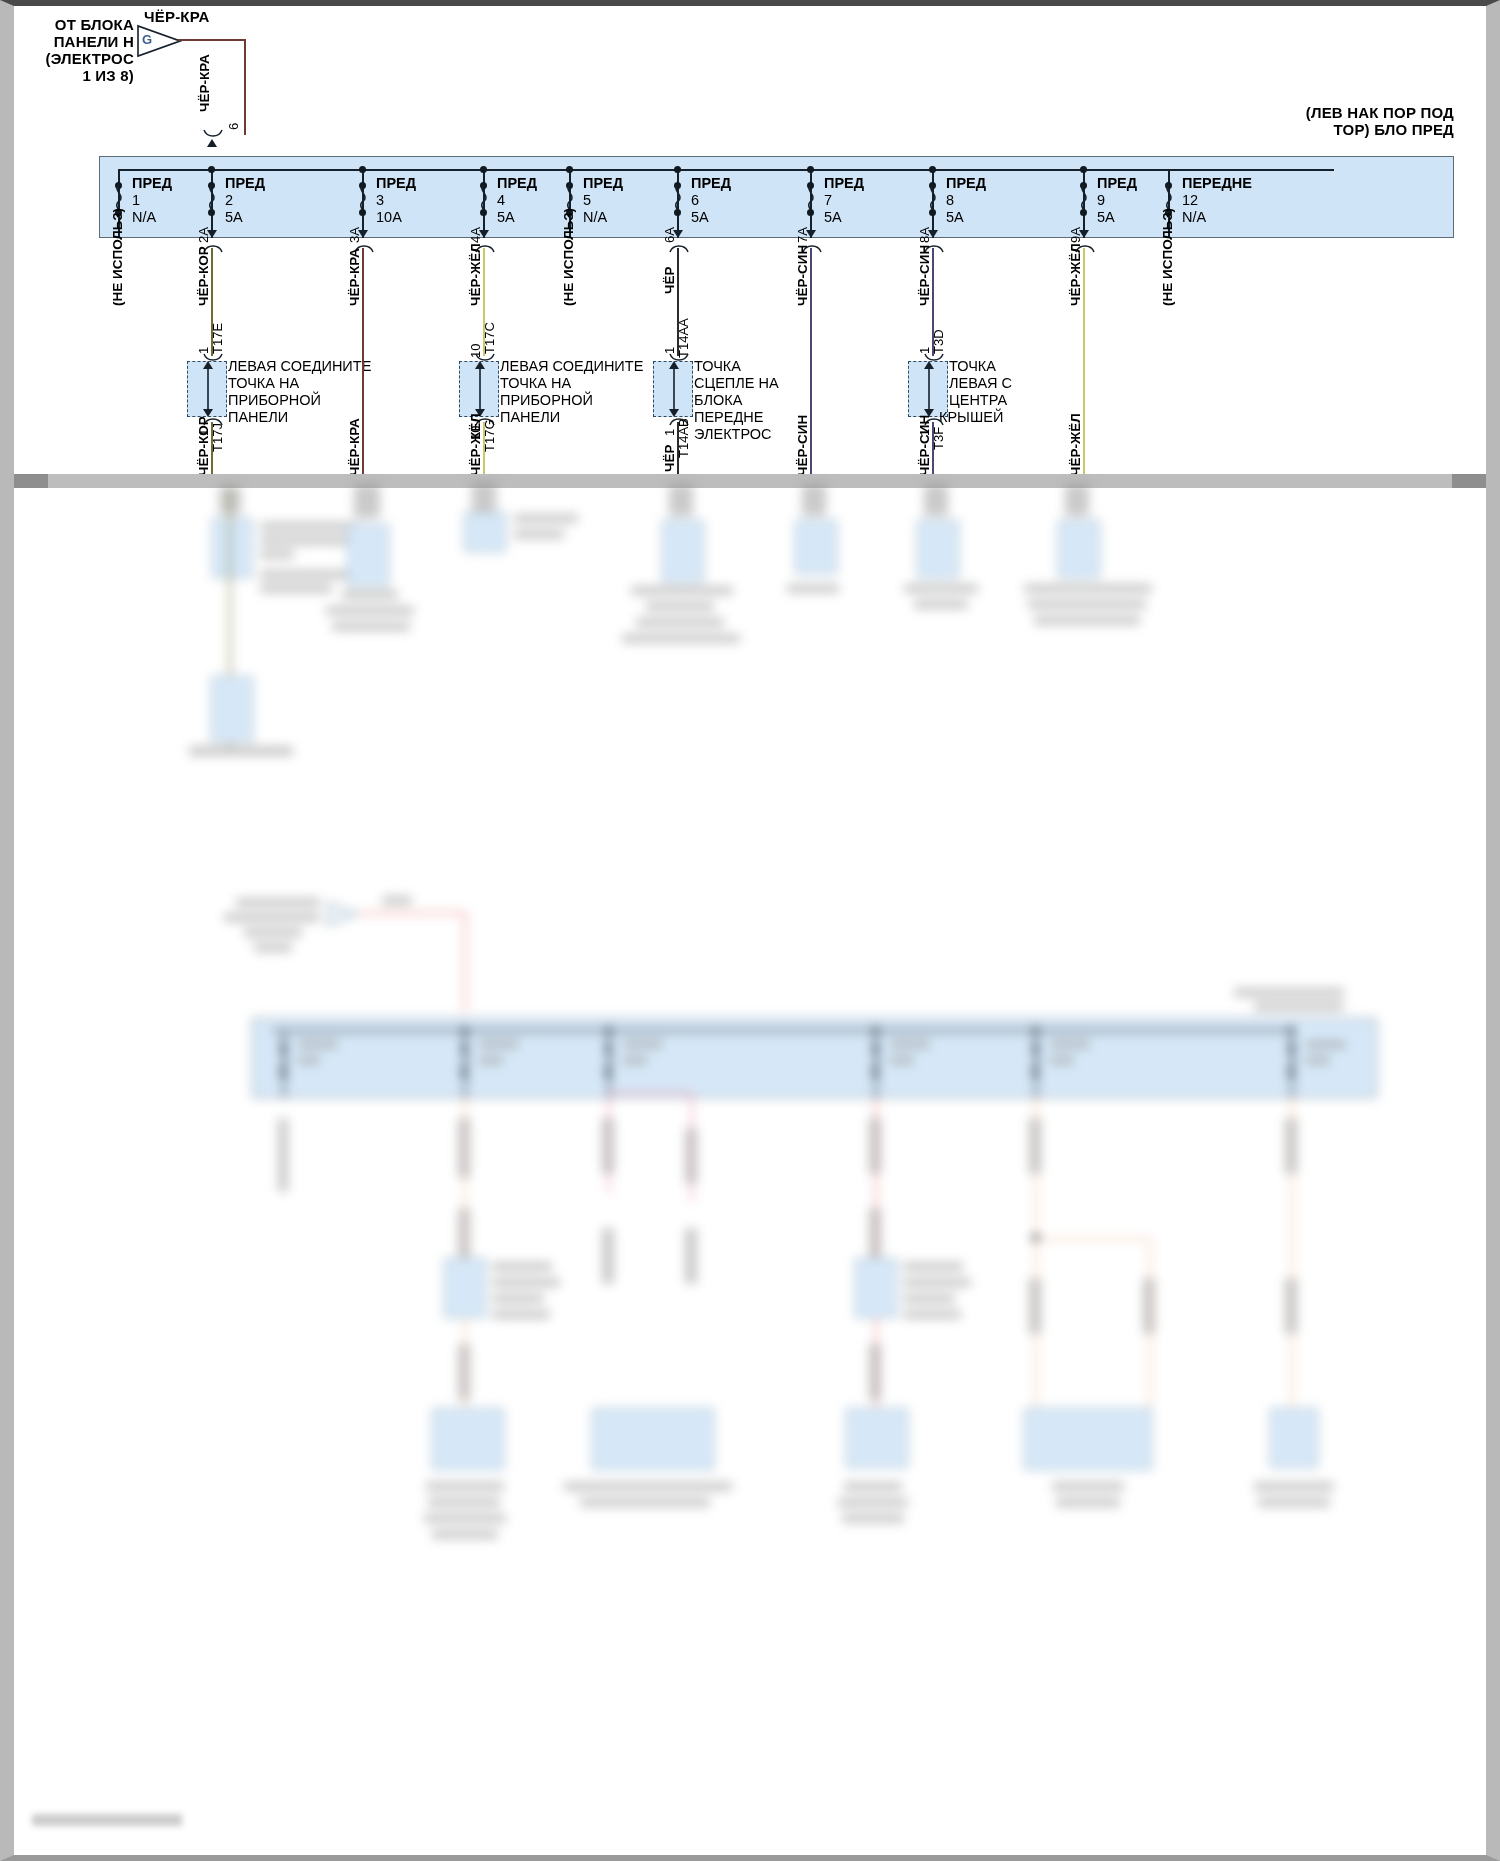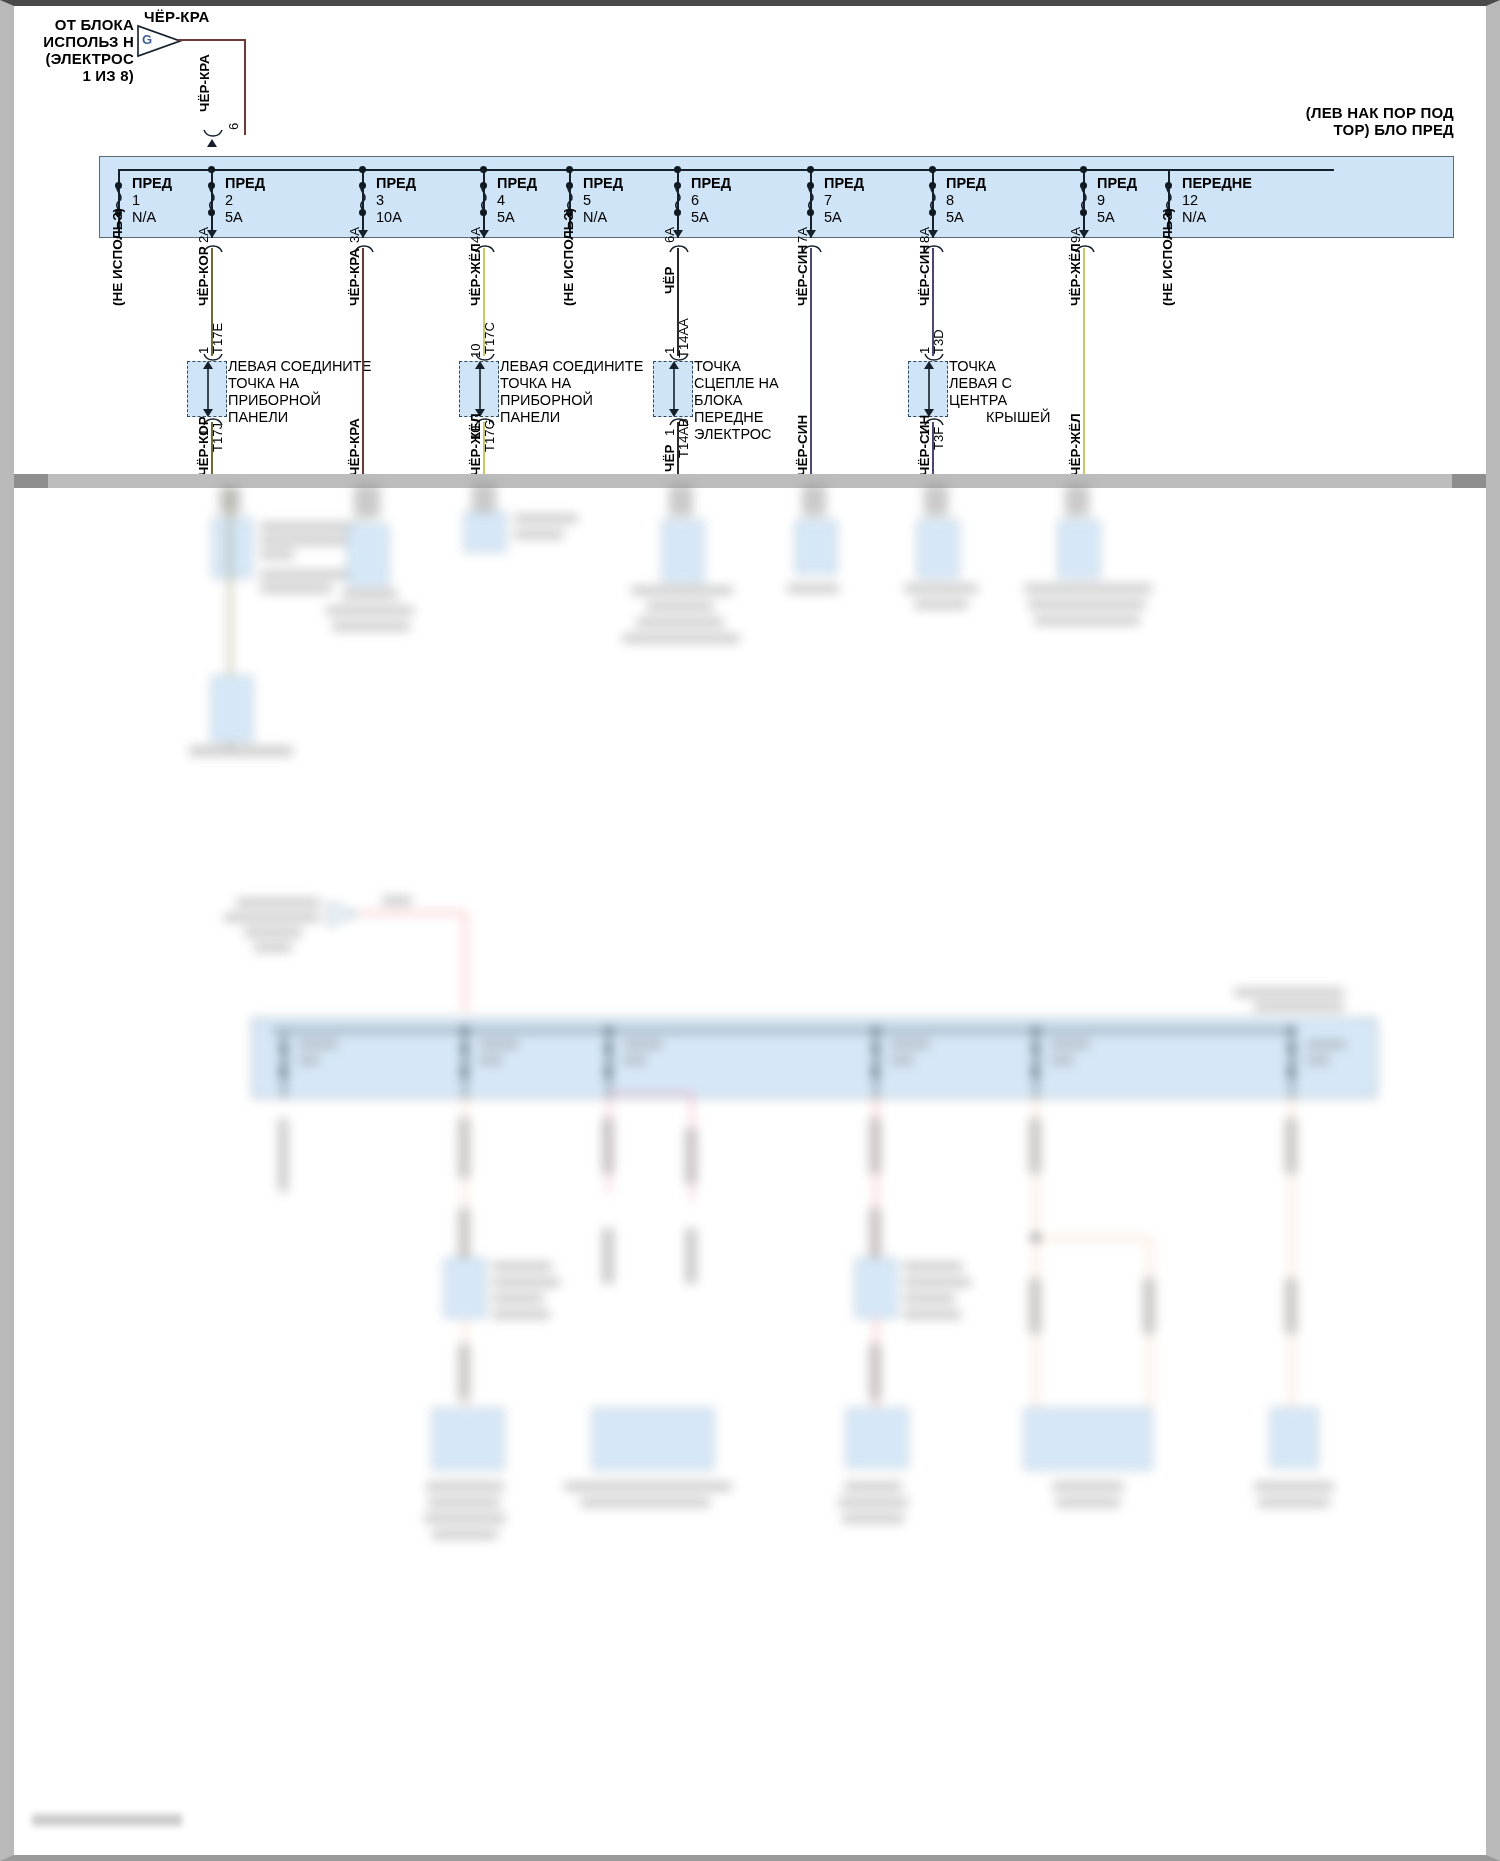--- a/index.html
+++ b/index.html
@@ -64,21 +64,21 @@
   .blkbox{position:absolute;background:#cfe4f7;border:1.4px solid #7d93a8;box-sizing:border-box;}
   .ghost{position:absolute;background:#8d8d8d;border-radius:2px;opacity:.55;}
 </style>
 </head>
 <body>
 
 <div id="page">
  <div id="sheet">
 
   <div class="abs txt" style="left:30px;top:10px;text-align:right;width:90px;">ОТ БЛОКА</div>
-  <div class="abs txt" style="left:20px;top:27px;text-align:right;width:100px;">ИСПОЛЬЗ Н</div>
+  <div class="abs txt" style="left:20px;top:27px;text-align:right;width:100px;">ПАНЕЛИ Н</div>
   <div class="abs txt" style="left:20px;top:44px;text-align:right;width:100px;">(ЭЛЕКТРОС</div>
   <div class="abs txt" style="left:20px;top:61px;text-align:right;width:100px;">1 ИЗ 8)</div>
 
   <svg class="abs" style="left:122px;top:18px;" width="46" height="34">
     <polygon points="2,2 2,32 44,17" fill="#ffffff" stroke="#15202b" stroke-width="1.6"></polygon>
   </svg>
   <div class="abs" style="left:128px;top:26px;font-size:13px;color:#3f5f8f;font-weight:bold;">G</div>
 
   <div class="hwire w-blkred" style="left:164px;top:33px;width:68px;"></div>
   <div class="abs txt" style="left:130px;top:2px;">ЧЁР-КРА</div>
@@ -304,21 +304,21 @@
   </svg>
   <div class="conn" style="left:894px;top:355px;"></div>
   <svg class="abs" style="left:909px;top:355px;" width="18" height="56">
     <path d="M6,5 L6,51" stroke="#15202b" stroke-width="1.6" fill="none"></path>
     <polygon points="6,0 1,8 11,8" fill="#15202b"></polygon>
     <polygon points="6,56 1,48 11,48" fill="#15202b"></polygon>
   </svg>
   <div class="conn-txt" style="left:935px;top:353px;">ТОЧКА</div>
   <div class="conn-txt" style="left:935px;top:370px;">ЛЕВАЯ С</div>
   <div class="conn-txt" style="left:935px;top:387px;">ЦЕНТРА</div>
-  <div class="conn-txt" style="left:972px;top:404px;">КРЫШЕЙ</div>
+  <div class="conn-txt" style="left:925px;top:404px;">КРЫШЕЙ</div>
   <svg class="abs" style="left:909px;top:409px;" width="22" height="12">
     <path d="M2,10 C5,2 17,2 20,10" fill="none" stroke="#15202b" stroke-width="1.5"></path>
   </svg>
   <div class="vtxt" style="left:917px;top:444px;font-size:13px;">T3F</div>
   <div class="vtxt" style="left:903px;top:430px;font-size:13px;">1</div>
   <div class="wire w-blkblu" style="left:918px;top:416px;height:60px;"></div>
   <div class="vtxt vtxt-b" style="left:903px;top:470px;">ЧЁР-СИН</div>
 
   <div class="vline" style="left:1069px;top:163px;height:69px;"></div>
   <div class="dot" style="left:1066px;top:160px;"></div>

